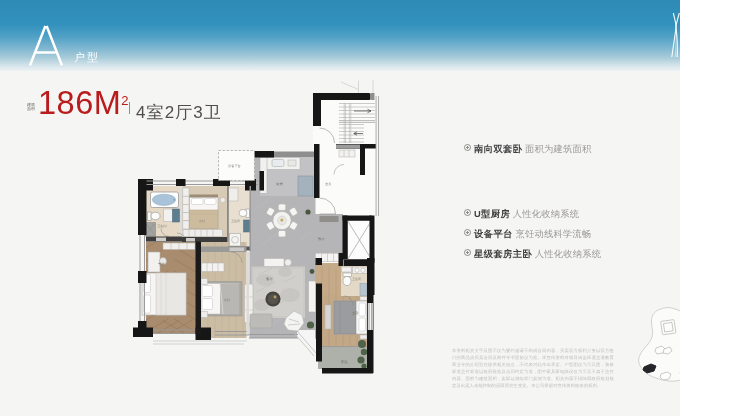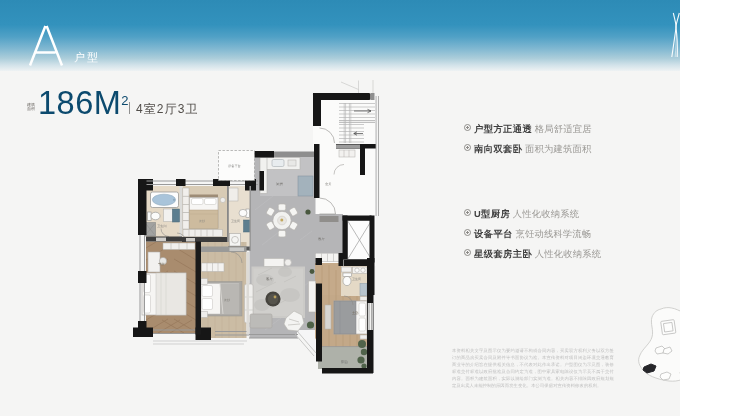--- a/index.html
+++ b/index.html
@@ -2,24 +2,24 @@
 <html><head>
 <meta charset="utf-8">
 <style>
   html,body{margin:0;padding:0}
   body{width:740px;height:416px;font-family:"Liberation Sans",sans-serif;}
   .page{position:relative;width:680px;height:416px;background:#f5f5f4;overflow:hidden}
   .band{position:absolute;left:0;top:0;width:740px;height:71px;
     background:linear-gradient(180deg,#2d8bb6 0%,#3392bd 35%,#51a1c6 52%,#7fb7d1 68%,#abcdda 82%,#d3e3ea 92%,#eef2f3 100%);}
   .huxing{position:absolute;left:74px;top:50px;color:#fff;font-size:11px;letter-spacing:2px}
   .areaTiny{position:absolute;left:27px;top:102.5px;color:#6e6a66;font-size:4px;line-height:4.5px}
-  .bigNum{position:absolute;left:38px;top:85px;color:#0c4a6e;font-size:32.5px;letter-spacing:0.5px}
+  .bigNum{position:absolute;left:38px;top:85px;color:#b91c1c;font-size:32.5px;letter-spacing:0.5px}
   .bigNum sup{font-size:13px;vertical-align:9px;letter-spacing:0}
   .divline{position:absolute;left:128.5px;top:102px;width:1px;height:11.5px;background:#909090}
-  .rooms{position:absolute;left:136px;top:101px;color:#514d49;font-size:12px;letter-spacing:1.1px}
+  .rooms{position:absolute;left:136px;top:101px;color:#514d49;font-size:17px;letter-spacing:1.1px}
   .feat{position:absolute;left:464px;width:220px;font-size:9.3px;line-height:9.5px;white-space:nowrap}
   .feat .b{font-weight:bold;color:#3f3f3f;letter-spacing:0.4px}
   .feat .l{color:#999793;letter-spacing:0.2px}
   .feat .dot{display:inline-block;width:5px;height:5px;border:1px solid #8f8d8a;border-radius:50%;margin-right:3px;position:relative;top:-1px;background:radial-gradient(circle at 50% 50%, #8f8d8a 0 1px, transparent 1.2px)}
   .disc{position:absolute;left:452px;top:347px;width:162px;color:#bdbdbd;font-size:4.3px;line-height:7px;letter-spacing:0.1px;text-align:justify}
   .logo{position:absolute;left:660px;top:8px}
 </style>
 </head>
 <body>
 <div class="page">
@@ -42,21 +42,20 @@
   </svg>
 
   <div class="areaTiny">建筑<br>面积</div>
 
   <div class="bigNum">186M<sup>2</sup></div>
 
   <div class="divline"></div>
 
   <div class="rooms">4室2厅3卫</div>
 
-  <div class="feat" style="top:124.5px"><span class="dot"></span><span class="b">户型方正通透</span> <span class="l">格局舒适宜居</span></div>
 
   <div class="feat" style="top:144.5px"><span class="dot"></span><span class="b">南向双套卧</span> <span class="l">面积为建筑面积</span></div>
 
 
   <div class="feat" style="top:210px"><span class="dot"></span><span class="b">U型厨房</span> <span class="l">人性化收纳系统</span></div>
 
   <div class="feat" style="top:230px"><span class="dot"></span><span class="b">设备平台</span> <span class="l">烹饪动线科学流畅</span></div>
 
   <div class="feat" style="top:249.5px"><span class="dot"></span><span class="b">星级套房主卧</span> <span class="l">人性化收纳系统</span></div>
 

